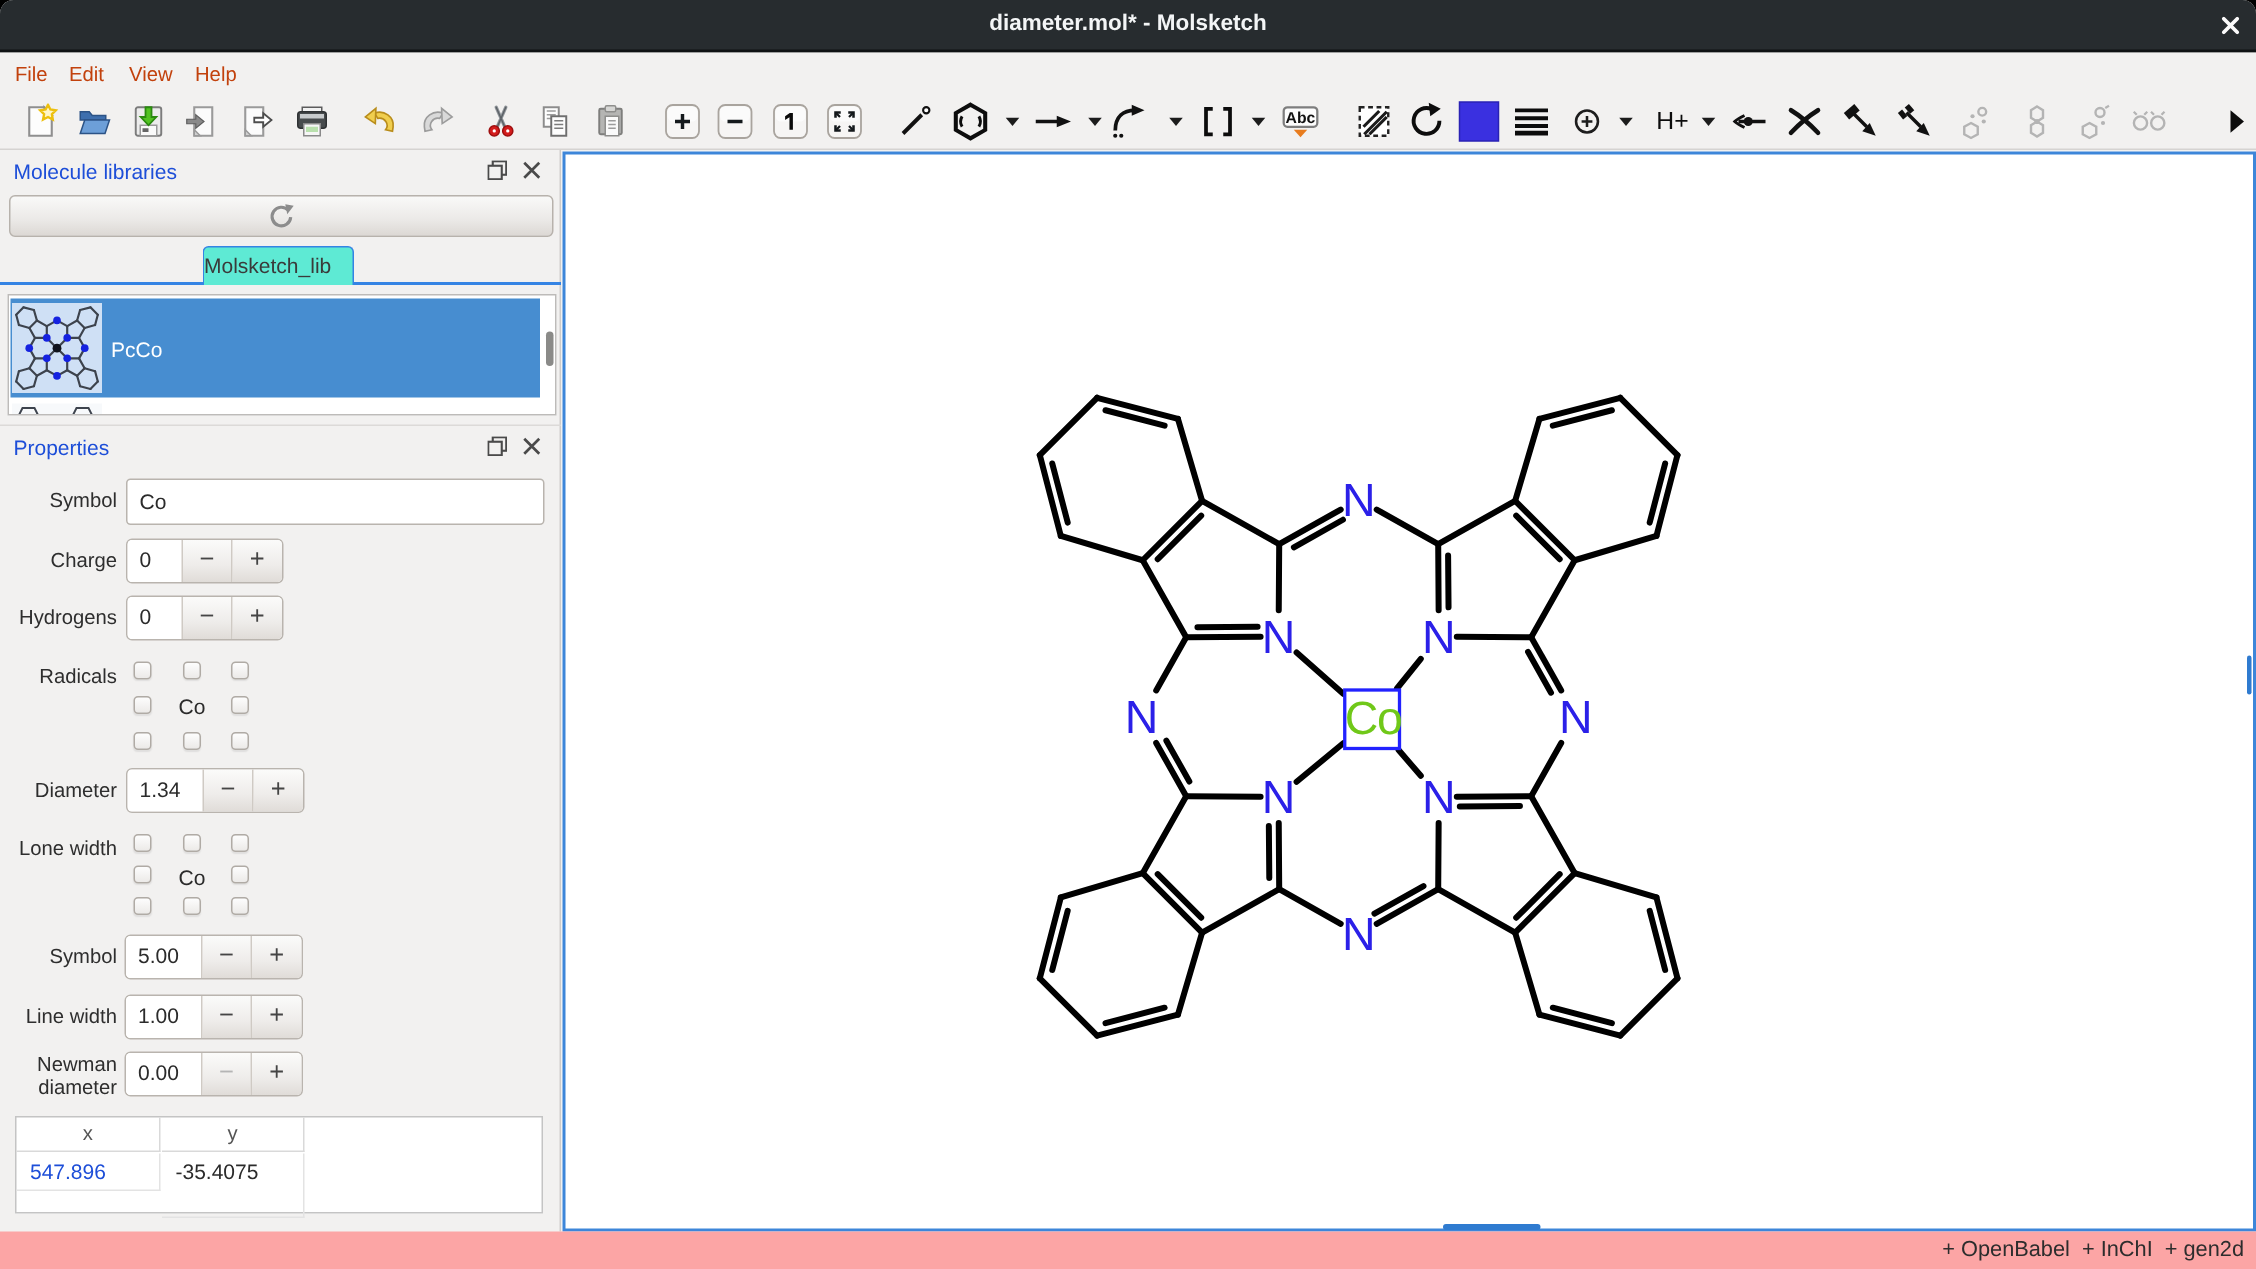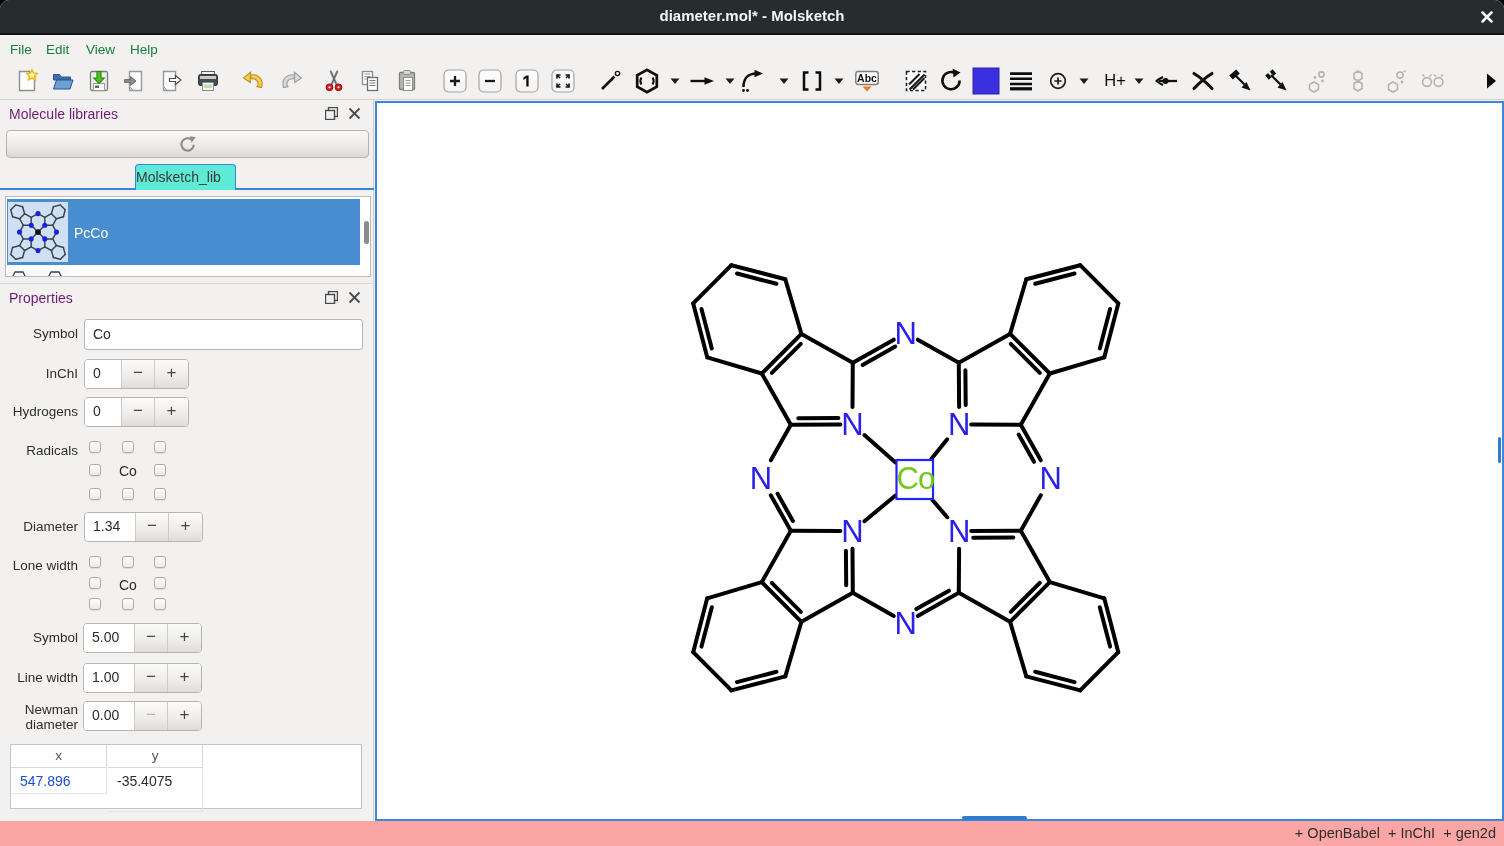--- a/index.html
+++ b/index.html
@@ -8,39 +8,39 @@
 #win { position:absolute; left:0; top:0; width:1504px; height:846px;
   border-radius:9px 9px 0 0; overflow:hidden; background:#f2f1f0; }
 
 #titlebar { position:absolute; left:0; top:0; width:1504px; height:35px;
   background:#272c2f; border-bottom:2px solid #101314; }
 #titlebar .title { position:absolute; left:0; right:0; top:7px; text-align:center;
   color:#f3f5f6; font-size:15px; font-weight:bold; }
 #titlebar .close { position:absolute; left:1481px; top:11px; width:12px; height:12px; }
 
 #menubar { position:absolute; left:0; top:35px; width:1504px; height:27px;
-  background:#f2f1f0; color:#15803d; font-size:13.5px; }
+  background:#f2f1f0; color:#c2410c; font-size:13.5px; }
 #menubar span { position:absolute; top:7px; }
 
 #toolbar { position:absolute; left:0; top:62px; width:1504px; height:38px;
   background:#f2f1f0; border-bottom:1px solid #d5d3d1; }
 .ticon { position:absolute; top:69px; }
 
 #dock { position:absolute; left:0; top:100px; width:374px; height:721px;
   background:#f2f1f0; border-right:1px solid #cfcdcb; }
 
 #canvas { position:absolute; left:375px; top:101px; width:1129px; height:720px;
   background:#fff; border:2px solid #3d86d9; }
 #molsvg { position:absolute; left:375px; top:101px; }
 
 #statusbar { position:absolute; left:0; top:821px; width:1504px; height:25px;
   background:#fca5a5; color:#2d2d2d; font-size:14.5px; }
 #statusbar span { position:absolute; right:8px; top:4px; }
 
-.docktitle { position:absolute; font-size:14px; color:#701a75; }
+.docktitle { position:absolute; font-size:14px; color:#1d4ed8; }
 .dockbtns { position:absolute; }
 .btn3d { background:linear-gradient(#f9f9f8,#ebe9e7 60%,#dcd8d4);
   border:1px solid #b7b2ac; border-radius:4px; }
 .field { background:#fff; border:1px solid #b9b4ae; border-radius:3px; }
 label.pl { position:absolute; font-size:13.5px; color:#2e2e2e; text-align:right; }
 .spin { position:absolute; display:flex; border:1px solid #b9b4ae; border-radius:4px;
   overflow:hidden; background:#fff; }
 .spin .val { font-size:14px; color:#2b2b2b; padding:5px 0 0 8px; background:#fff; }
 .spin .b { border-left:1px solid #cfcac4; text-align:center; font-size:17px; color:#454545;
   background:linear-gradient(#fbfbfa,#eeecea 60%,#e0dcd8); padding-top:3px; }
@@ -353,21 +353,21 @@
 <div class="docktitle" style="left:9px;top:290px">Properties</div>
 <svg class="dockbtns" style="left:325px;top:291px" width="13" height="13" viewBox="0 0 13 13">
  <rect x="3.5" y="0.5" width="9" height="9" fill="none" stroke="#4a4a4a" stroke-width="1.4"></rect>
  <rect x="0.5" y="3.5" width="9" height="9" fill="#f2f1f0" stroke="#4a4a4a" stroke-width="1.4"></rect>
 </svg>
 <svg class="dockbtns" style="left:348px;top:291px" width="13" height="13" viewBox="0 0 13 13">
  <path d="M1.5,1.5 L11.5,11.5 M11.5,1.5 L1.5,11.5" stroke="#4a4a4a" stroke-width="1.8"></path>
 </svg>
 <label class="pl" style="left:3px;top:326px;width:75px">Symbol</label>
 <div class="field" style="position:absolute;left:84px;top:319px;width:279px;height:31px;font-size:14px;color:#2b2b2b;padding:6px 0 0 8px">Co</div>
-<label class="pl" style="left:3px;top:366px;width:75px">InChI</label>
+<label class="pl" style="left:3px;top:366px;width:75px">Charge</label>
 <div class="spin" style="left:84px;top:359px;height:30px">
 <div class="val" style="width:36px">0</div>
 <div class="b" style="width:33px;">−</div>
 <div class="b" style="width:34px">+</div>
 </div>
 <label class="pl" style="left:3px;top:404px;width:75px">Hydrogens</label>
 <div class="spin" style="left:84px;top:397px;height:30px">
 <div class="val" style="width:36px">0</div>
 <div class="b" style="width:33px;">−</div>
 <div class="b" style="width:34px">+</div>

